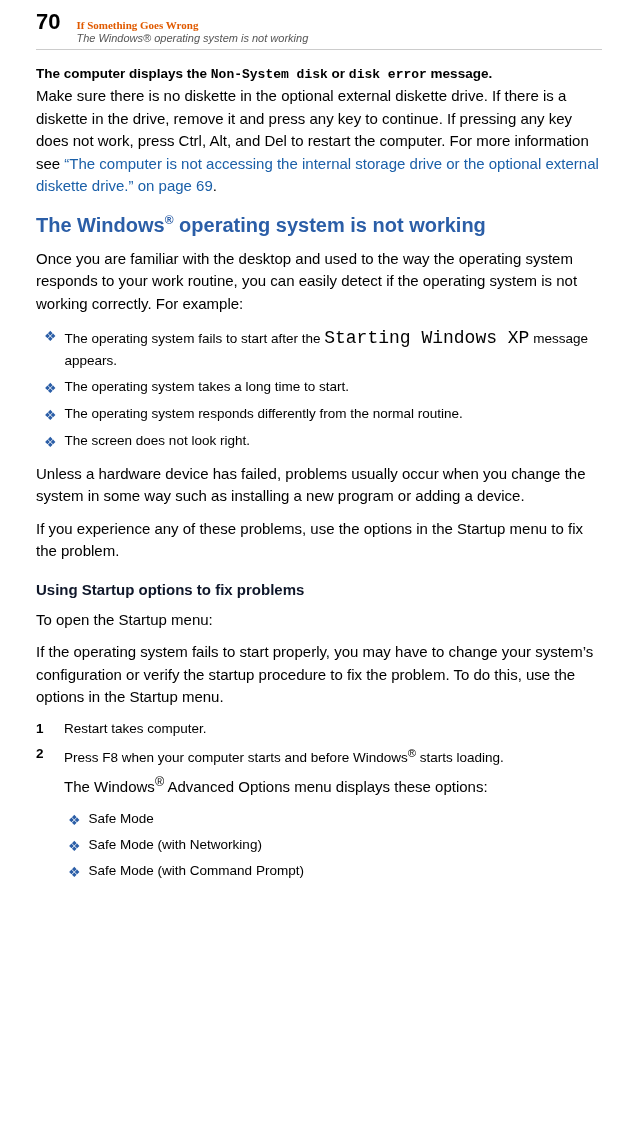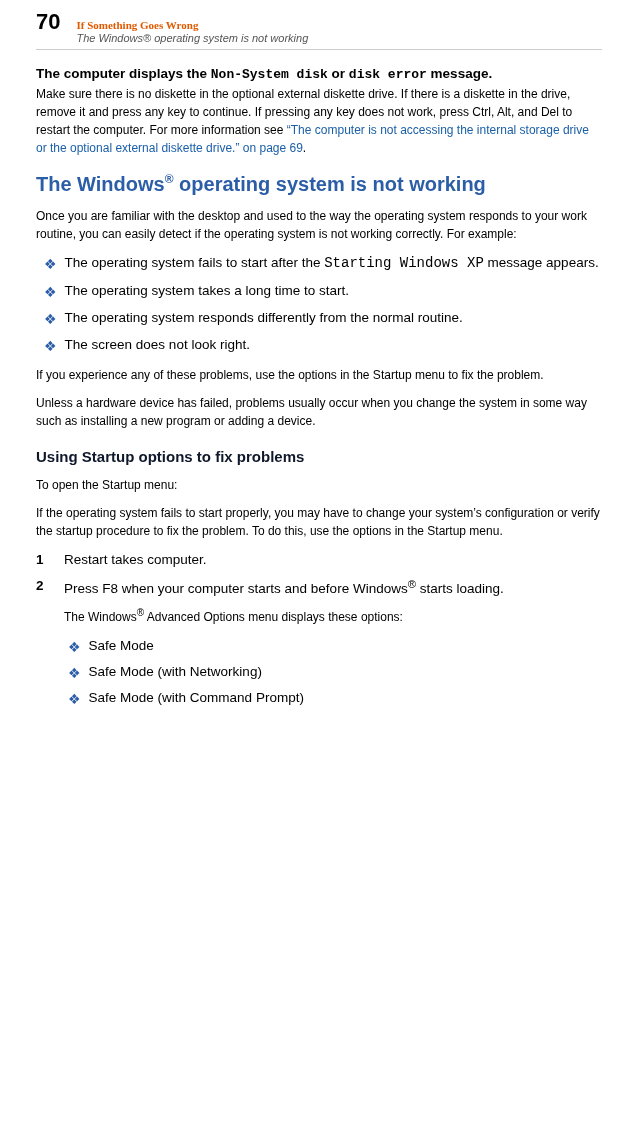--- a/index.html
+++ b/index.html
@@ -52,21 +52,21 @@
     .section-bold-heading {
       font-size: 13.5px;
       font-weight: bold;
     }
     .inline-code {
       font-family: 'Courier New', Courier, monospace;
       font-size: 13px;
     }
     .body-paragraph {
       margin-bottom: 10px;
-      font-size: 12px;
+      font-size: 15px;
       line-height: 1.5;
     }
     .link-text {
       color: #1a5fa8;
       text-decoration: none;
     }
 
     
     .h2-section {
       font-size: 20px;
@@ -145,21 +145,21 @@
     .sub-bullet-item {
       display: flex;
       align-items: flex-start;
       margin-bottom: 5px;
       font-size: 13.5px;
       line-height: 1.45;
     }
 
     .starting-windows {
       font-family: 'Courier New', Courier, monospace;
-      font-size: 14px;
+      font-size: 18px;
     }
   </style>
 </head>
 <body>
 
 <div class="page-container">
 
   <div class="page-header">
     <span class="page-number">70</span>
     <div class="header-text-block">
@@ -195,22 +195,22 @@
       <div class="bullet-item">
         <span class="diamond-bullet">❖</span>
         <span class="bullet-text">The operating system responds differently from the normal routine.</span>
       </div>
       <div class="bullet-item">
         <span class="diamond-bullet">❖</span>
         <span class="bullet-text">The screen does not look right.</span>
       </div>
     </div>
 
+    <p class="body-paragraph">Unless a hardware device has failed, problems usually occur when you change the system in some way such as installing a new program or adding a device.</p>
     <p class="body-paragraph">If you experience any of these problems, use the options in the Startup menu to fix the problem.</p>
-    <p class="body-paragraph">Unless a hardware device has failed, problems usually occur when you change the system in some way such as installing a new program or adding a device.</p>
   </div>
 
   <div>
     <div class="h3-section">Using Startup options to fix problems</div>
     <p class="body-paragraph">To open the Startup menu:</p>
     <p class="body-paragraph">If the operating system fails to start properly, you may have to change your system’s configuration or verify the startup procedure to fix the problem. To do this, use the options in the Startup menu.</p>
 
     <div class="numbered-list">
 
       <div class="numbered-item">

